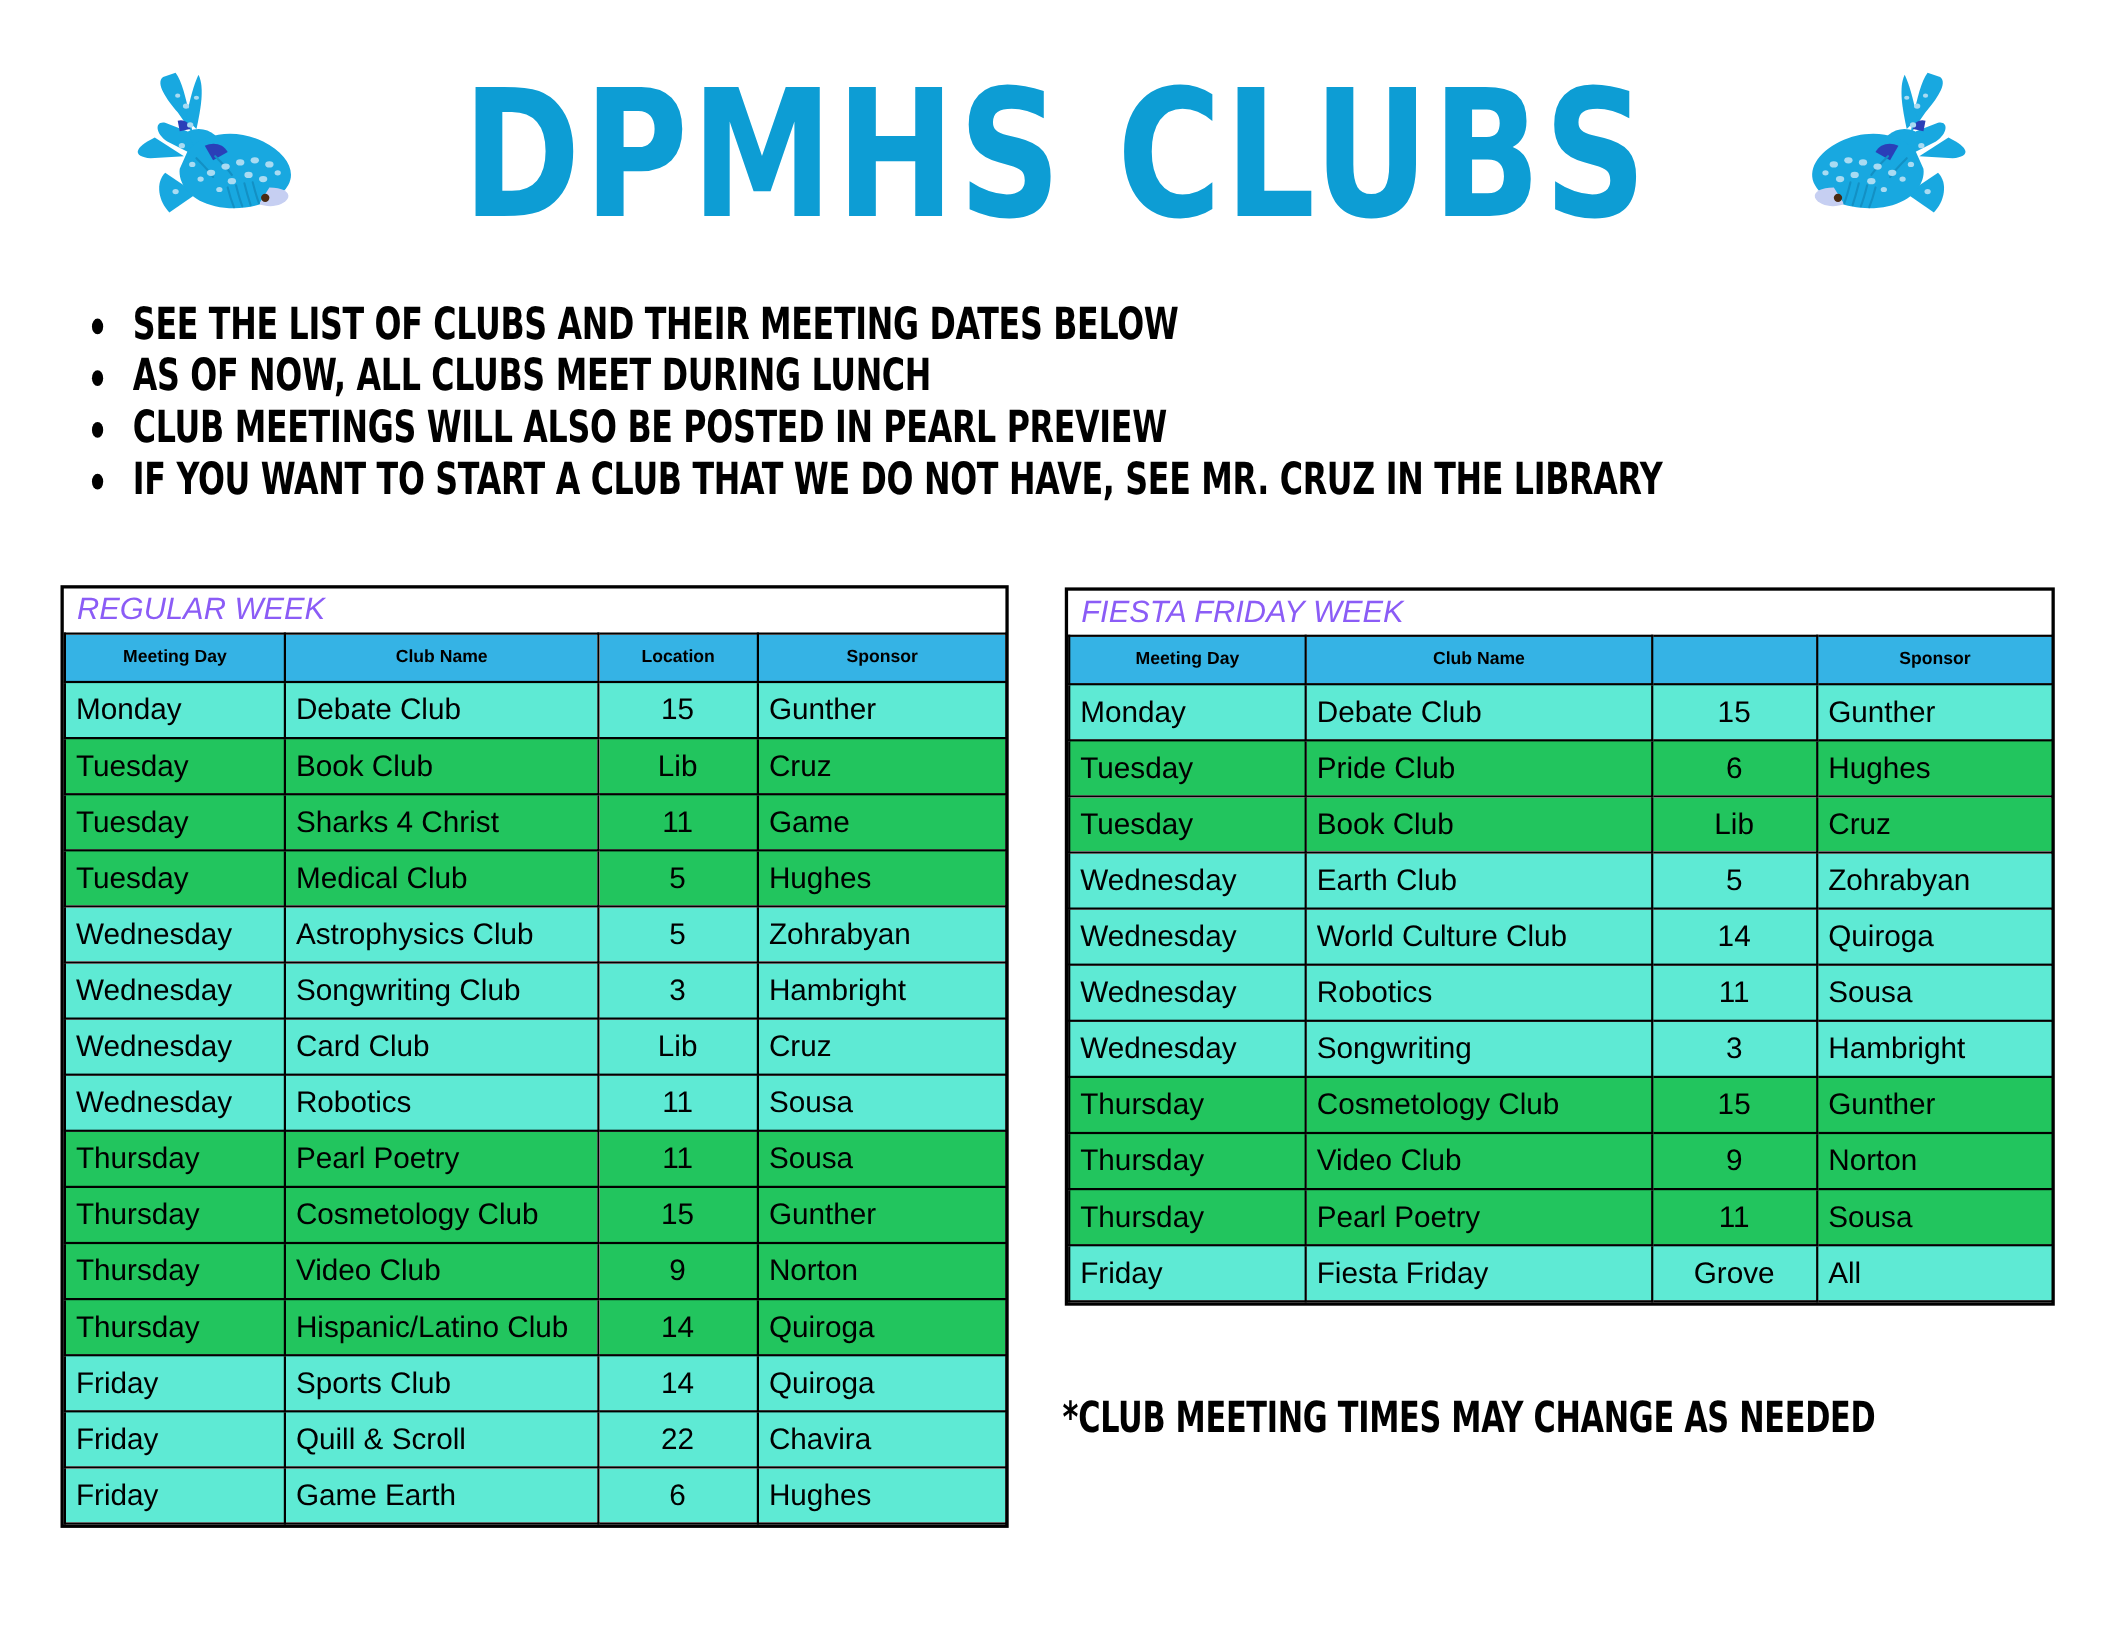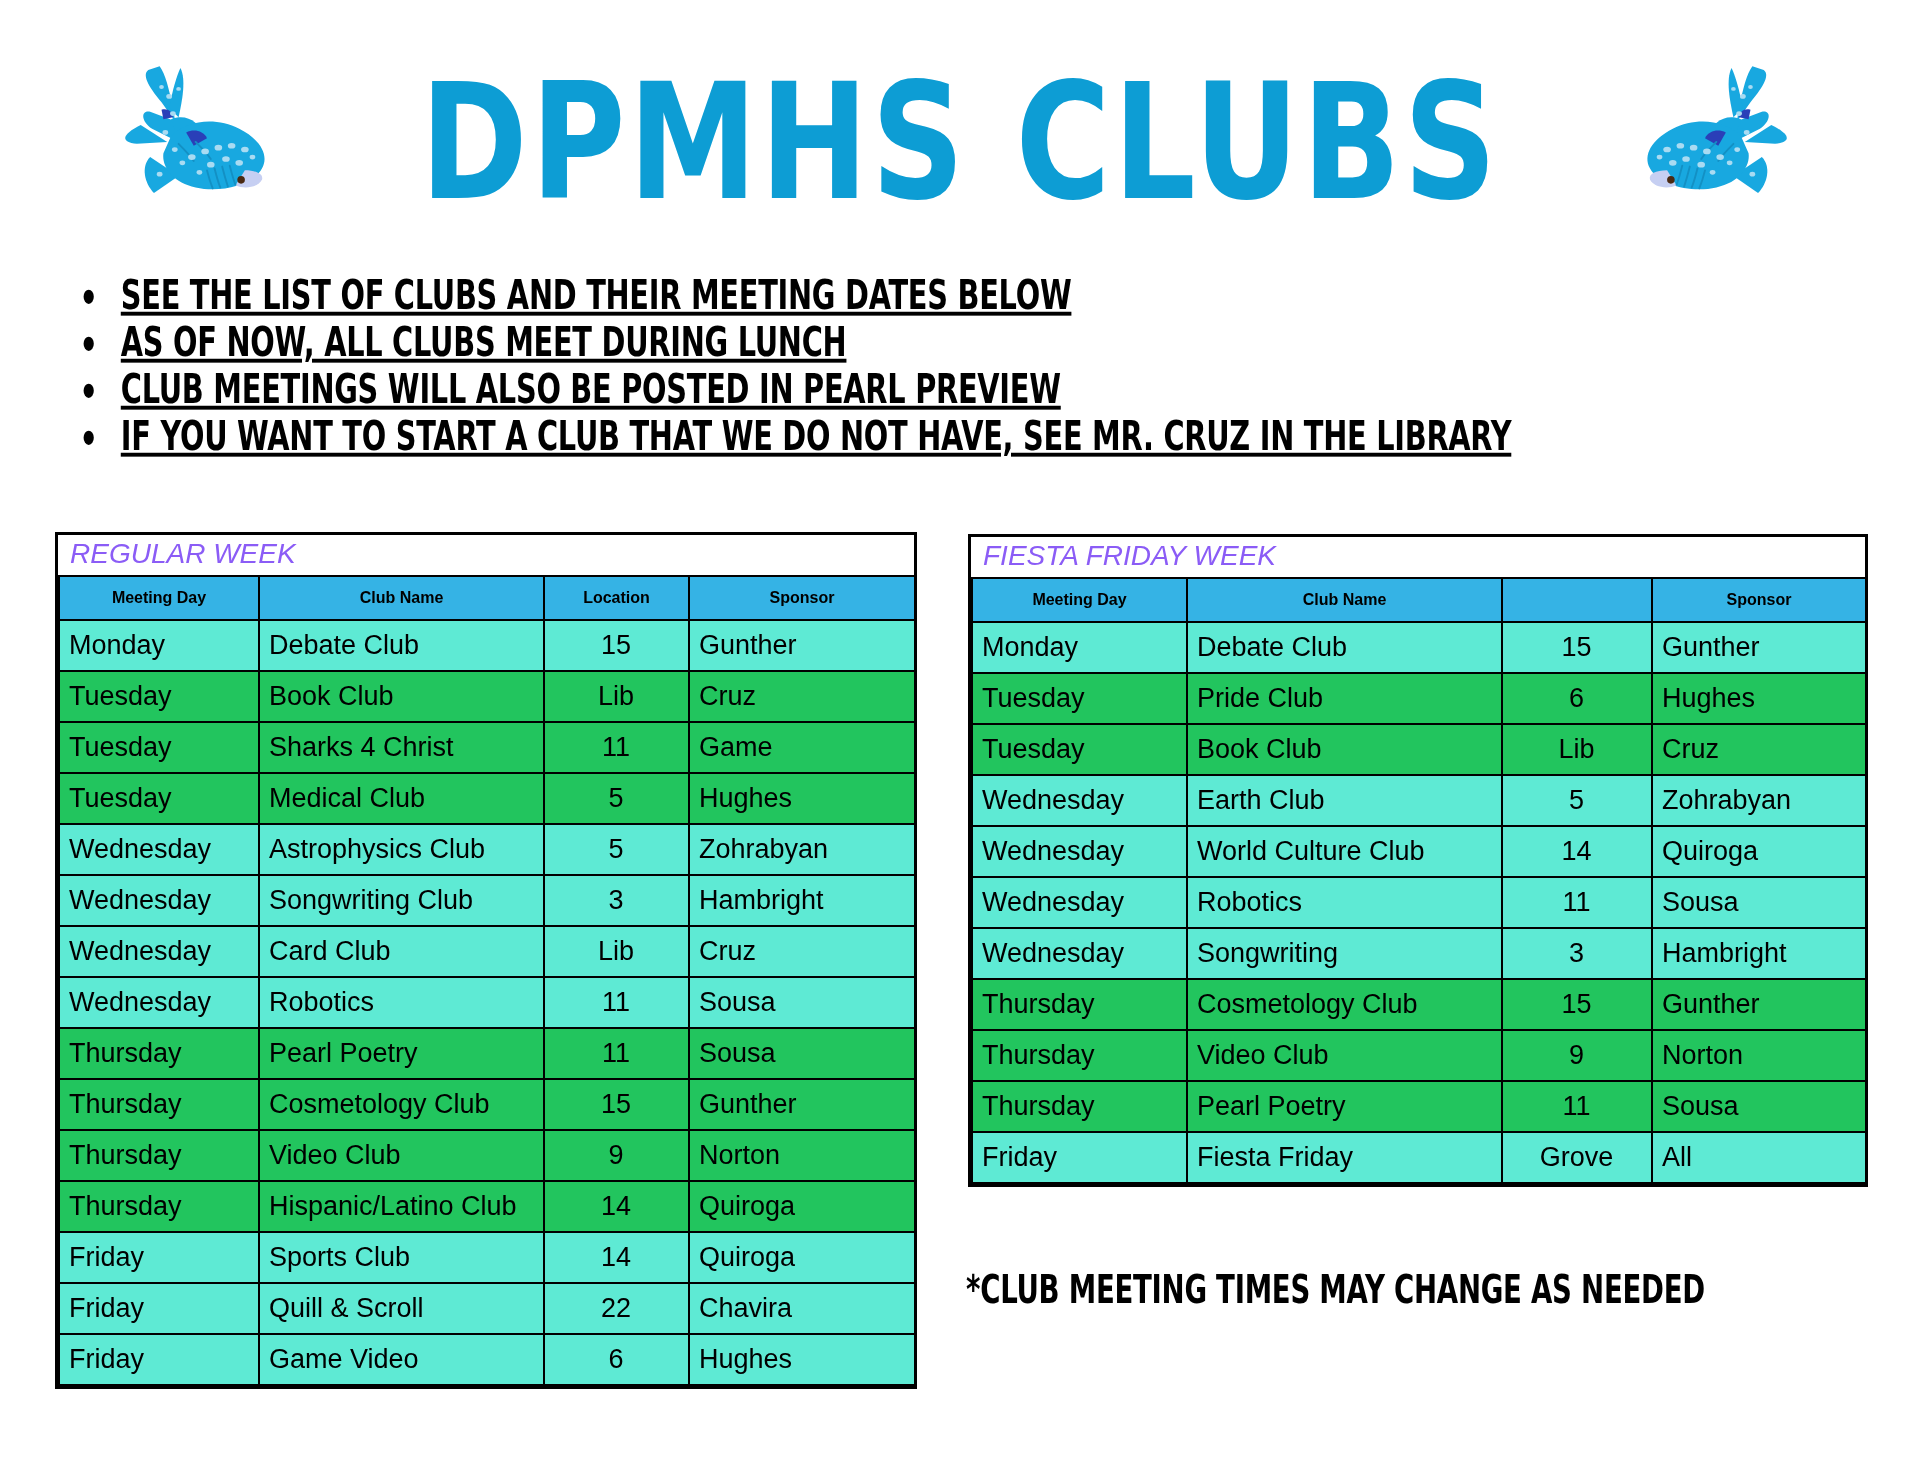--- a/index.html
+++ b/index.html
@@ -49,21 +49,20 @@
 
   
   #bullet-list {
     position: absolute;
     left: 78px;
     top: 280px;
     width: 1600px;
     list-style: none;
     margin: 0;
     padding: 0;
-    text-decoration: underline;
   }
   #bullet-list li {
     position: relative;
     padding-left: 46px;
     margin-bottom: 16px;
     font-family: "DejaVu Sans", sans-serif;
     font-weight: 700;
     font-size: 31px;
     line-height: 1.0;
     letter-spacing: -0.3px;
@@ -368,21 +367,21 @@
           <td>Quiroga</td>
         </tr>
         <tr class="band-cream">
           <td>Friday</td>
           <td>Quill &amp; Scroll</td>
           <td class="loc">22</td>
           <td>Chavira</td>
         </tr>
         <tr class="band-cream">
           <td>Friday</td>
-          <td>Game Video</td>
+          <td>Game Earth</td>
           <td class="loc">6</td>
           <td>Hughes</td>
         </tr>
       </tbody>
   </table>
 </div>
 
 <div class="club-table-wrap" id="table-fiesta">
   <div class="table-caption">FIESTA FRIDAY WEEK</div>
   <table class="clubs">

